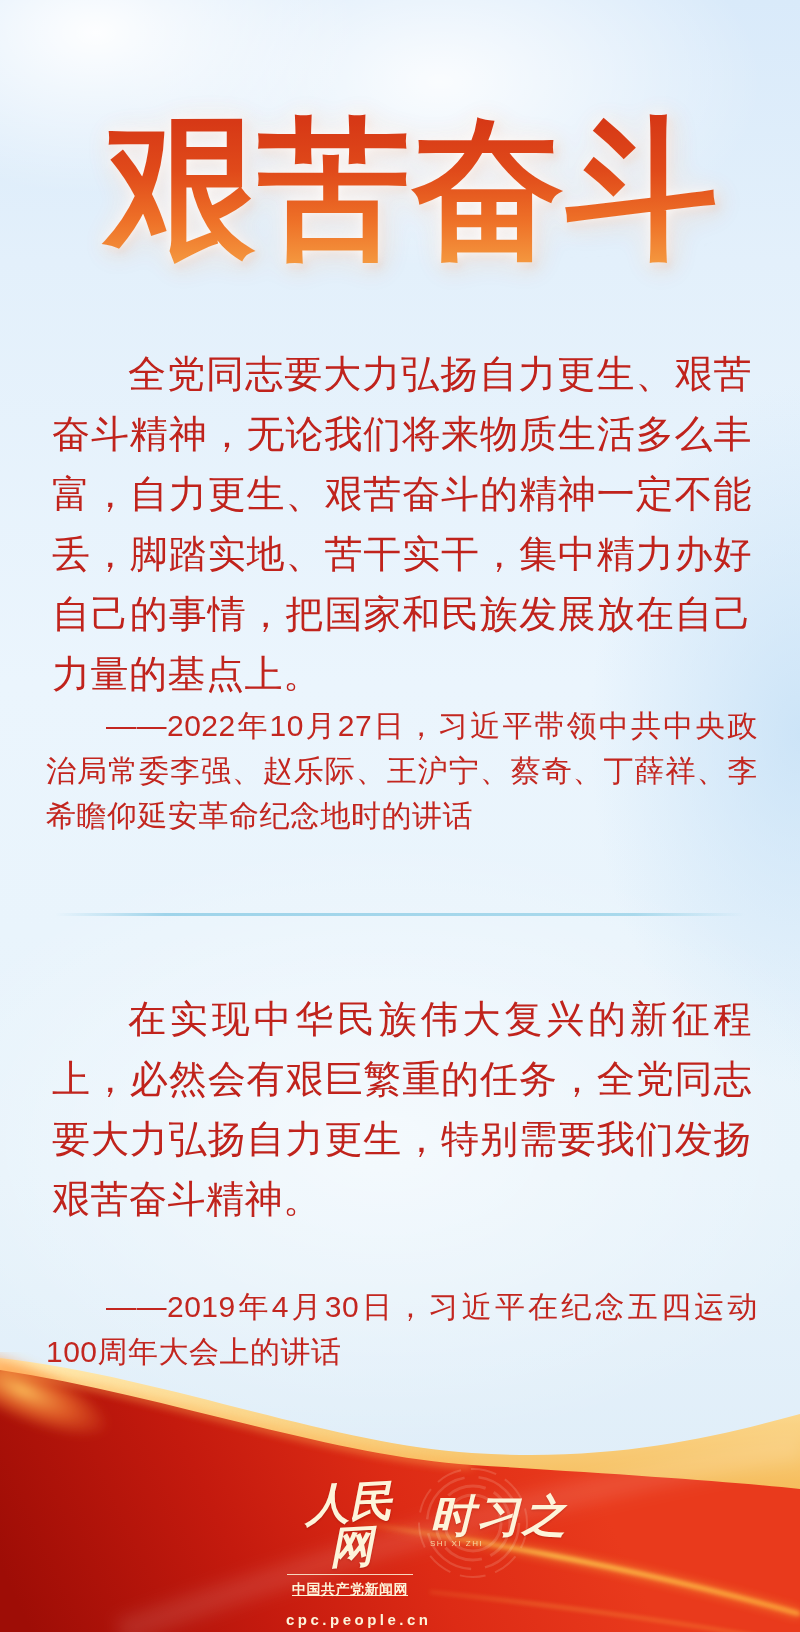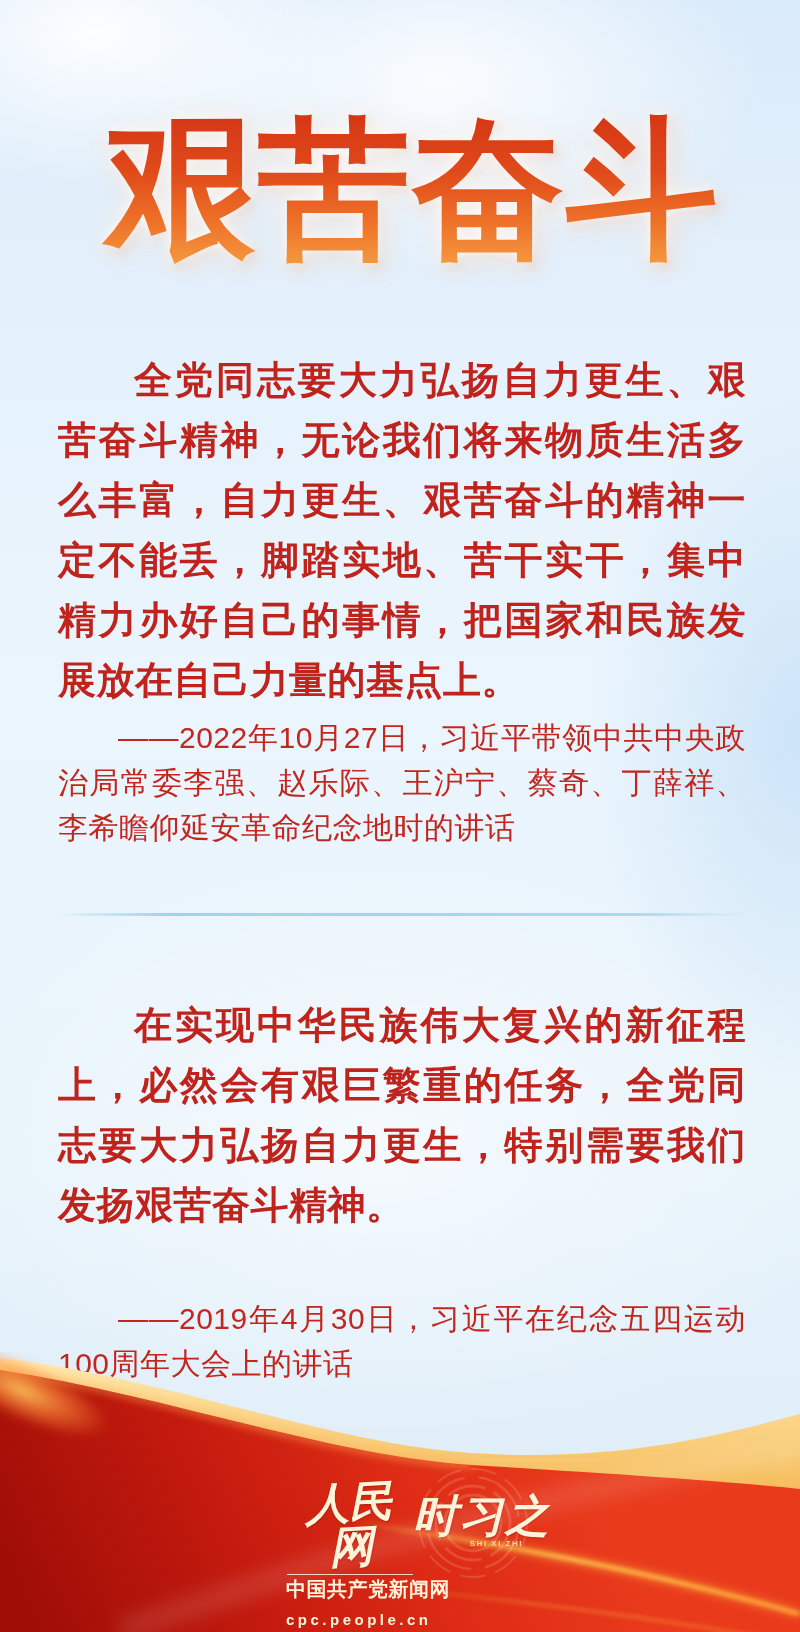--- a/index.html
+++ b/index.html
@@ -15,28 +15,28 @@
   }
   .title{
     position:absolute;top:96px;left:0;width:100%;margin:12px;
     text-align:center;font-family:"Liberation Serif",serif;
     font-size:152px;font-weight:900;letter-spacing:2px;line-height:1.1;
     background:linear-gradient(180deg,#d43415 0%,#e04a1a 38%,#ee7128 68%,#f6a245 100%);
     -webkit-background-clip:text;background-clip:text;color:transparent;
     filter:drop-shadow(0 0 6px rgba(255,255,255,.95)) drop-shadow(0 0 14px rgba(255,255,255,.65)) drop-shadow(3px 4px 3px rgba(205,95,35,.25));
   }
   .quote{
-    position:absolute;left:46px;right:42px;margin:12px;
-    color:#c0231c;font-weight:700;font-size:38px;line-height:60px;
+    position:absolute;left:46px;right:42px;margin:6px;
+    color:#c0231c;font-weight:400;font-size:38px;line-height:60px;
     text-indent:2em;text-align:justify;letter-spacing:.5px;
   }
   .q1{top:338px;}
   .q2{top:983px;}
   .attr{
-    position:absolute;left:46px;right:42px;margin:12px;
+    position:absolute;left:46px;right:42px;margin:0;
     color:#c3261f;font-weight:500;font-size:30px;line-height:45px;
     text-indent:2em;text-align:justify;letter-spacing:.5px;
   }
   .a1{top:703px;}
   .a2{top:1284px;}
   .divider{
     position:absolute;top:913px;left:55px;right:55px;height:3px;border-radius:2px;
     background:linear-gradient(90deg,rgba(169,217,236,0) 0%,#9fd4ea 16%,#a9d9ec 84%,rgba(169,217,236,0) 100%);
   }
   .footer{position:absolute;left:0;bottom:0;width:800px;height:280px;}
@@ -44,28 +44,28 @@
   .logo-people{
     position:absolute;left:286px;top:130px;width:128px;text-align:center;
     color:#fdf4da;
   }
   .pd-script{
     font-size:44px;line-height:44px;font-weight:700;font-style:italic;
     font-family:"Liberation Serif",serif;transform:rotate(-3deg);
     text-shadow:0 1px 2px rgba(120,10,5,.35);
   }
   .pd-line{height:1px;margin:4px 1px 4px 1px;background:rgba(253,244,218,.85);}
-  .pd-site{font-size:20px;font-weight:700;letter-spacing:.5px;line-height:20px;white-space:nowrap;}
+  .pd-site{font-size:14px;font-weight:700;letter-spacing:.5px;line-height:20px;white-space:nowrap;text-decoration:underline;}
   .pd-url{font-size:15px;font-weight:700;letter-spacing:3.5px;line-height:17px;margin-top:12px;white-space:nowrap;}
-  .logo-sxz{position:absolute;left:413px;top:142px;width:110px;color:#fdf4da;}
+  .logo-sxz{position:absolute;left:430px;top:142px;width:110px;color:#fdf4da;}
   .sxz-main{
     font-size:44px;line-height:44px;font-weight:900;font-style:italic;letter-spacing:2px;
     white-space:nowrap;text-shadow:0 1px 2px rgba(120,10,5,.3);
   }
-  .sxz-pinyin{font-size:8px;font-weight:700;letter-spacing:1.5px;color:#f6d9a2;text-align:right;margin-top:1px;}
+  .sxz-pinyin{font-size:8px;font-weight:400;letter-spacing:1.5px;color:#f6d9a2;text-align:left;margin-top:1px;}
 </style>
 </head>
 <body>
 
 <div class="poster">
 
   <h1 class="title">艰苦奋斗</h1>
 
   <p class="quote q1">全党同志要大力弘扬自力更生、艰苦奋斗精神，无论我们将来物质生活多么丰富，自力更生、艰苦奋斗的精神一定不能丢，脚踏实地、苦干实干，集中精力办好自己的事情，把国家和民族发展放在自己力量的基点上。</p>
   <p class="attr a1">——2022年10月27日，习近平带领中共中央政治局常委李强、赵乐际、王沪宁、蔡奇、丁薛祥、李希瞻仰延安革命纪念地时的讲话</p>

